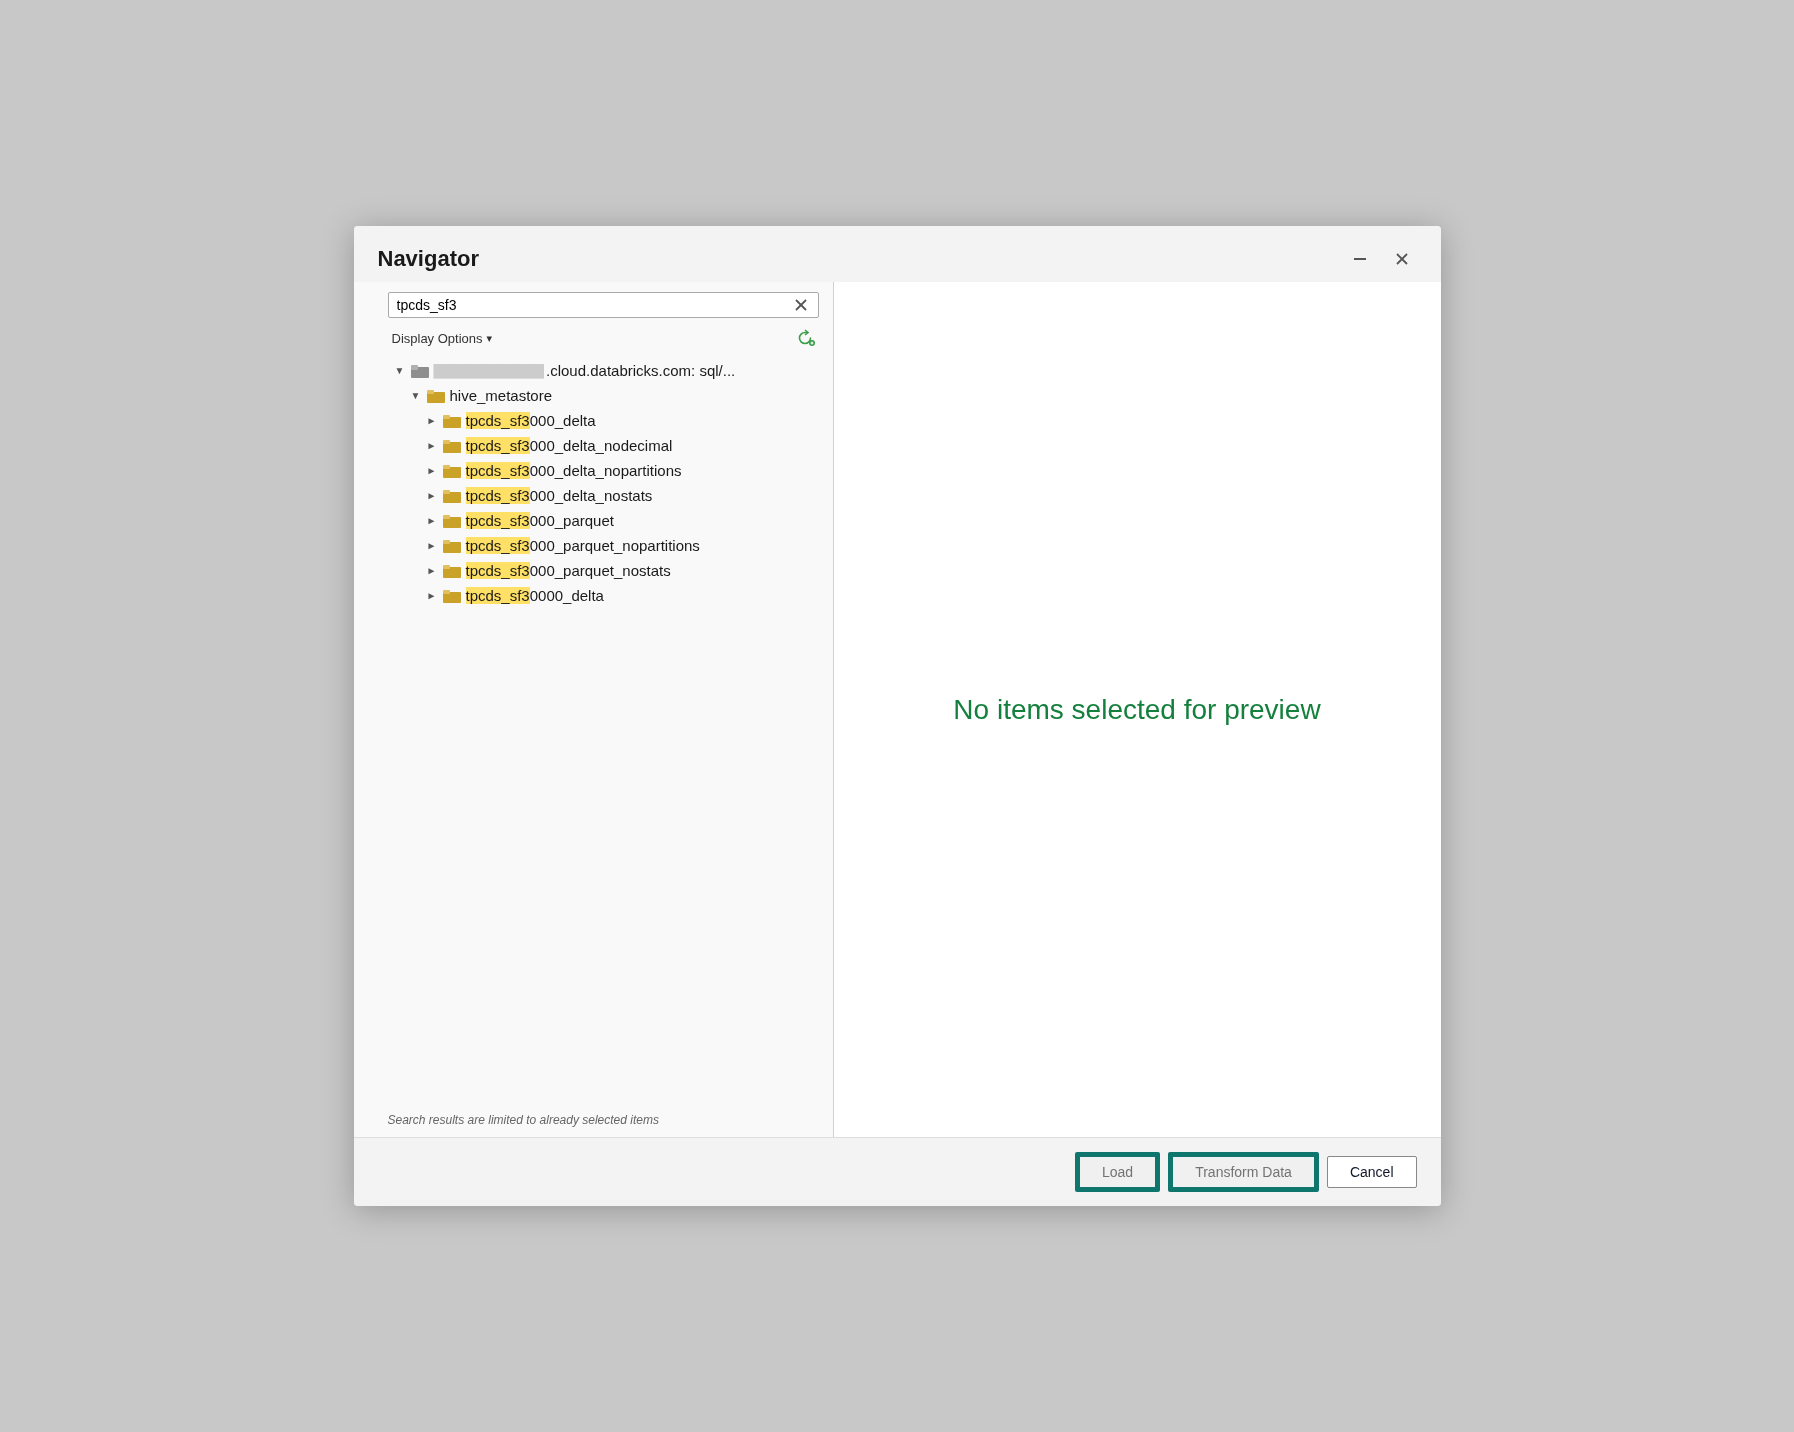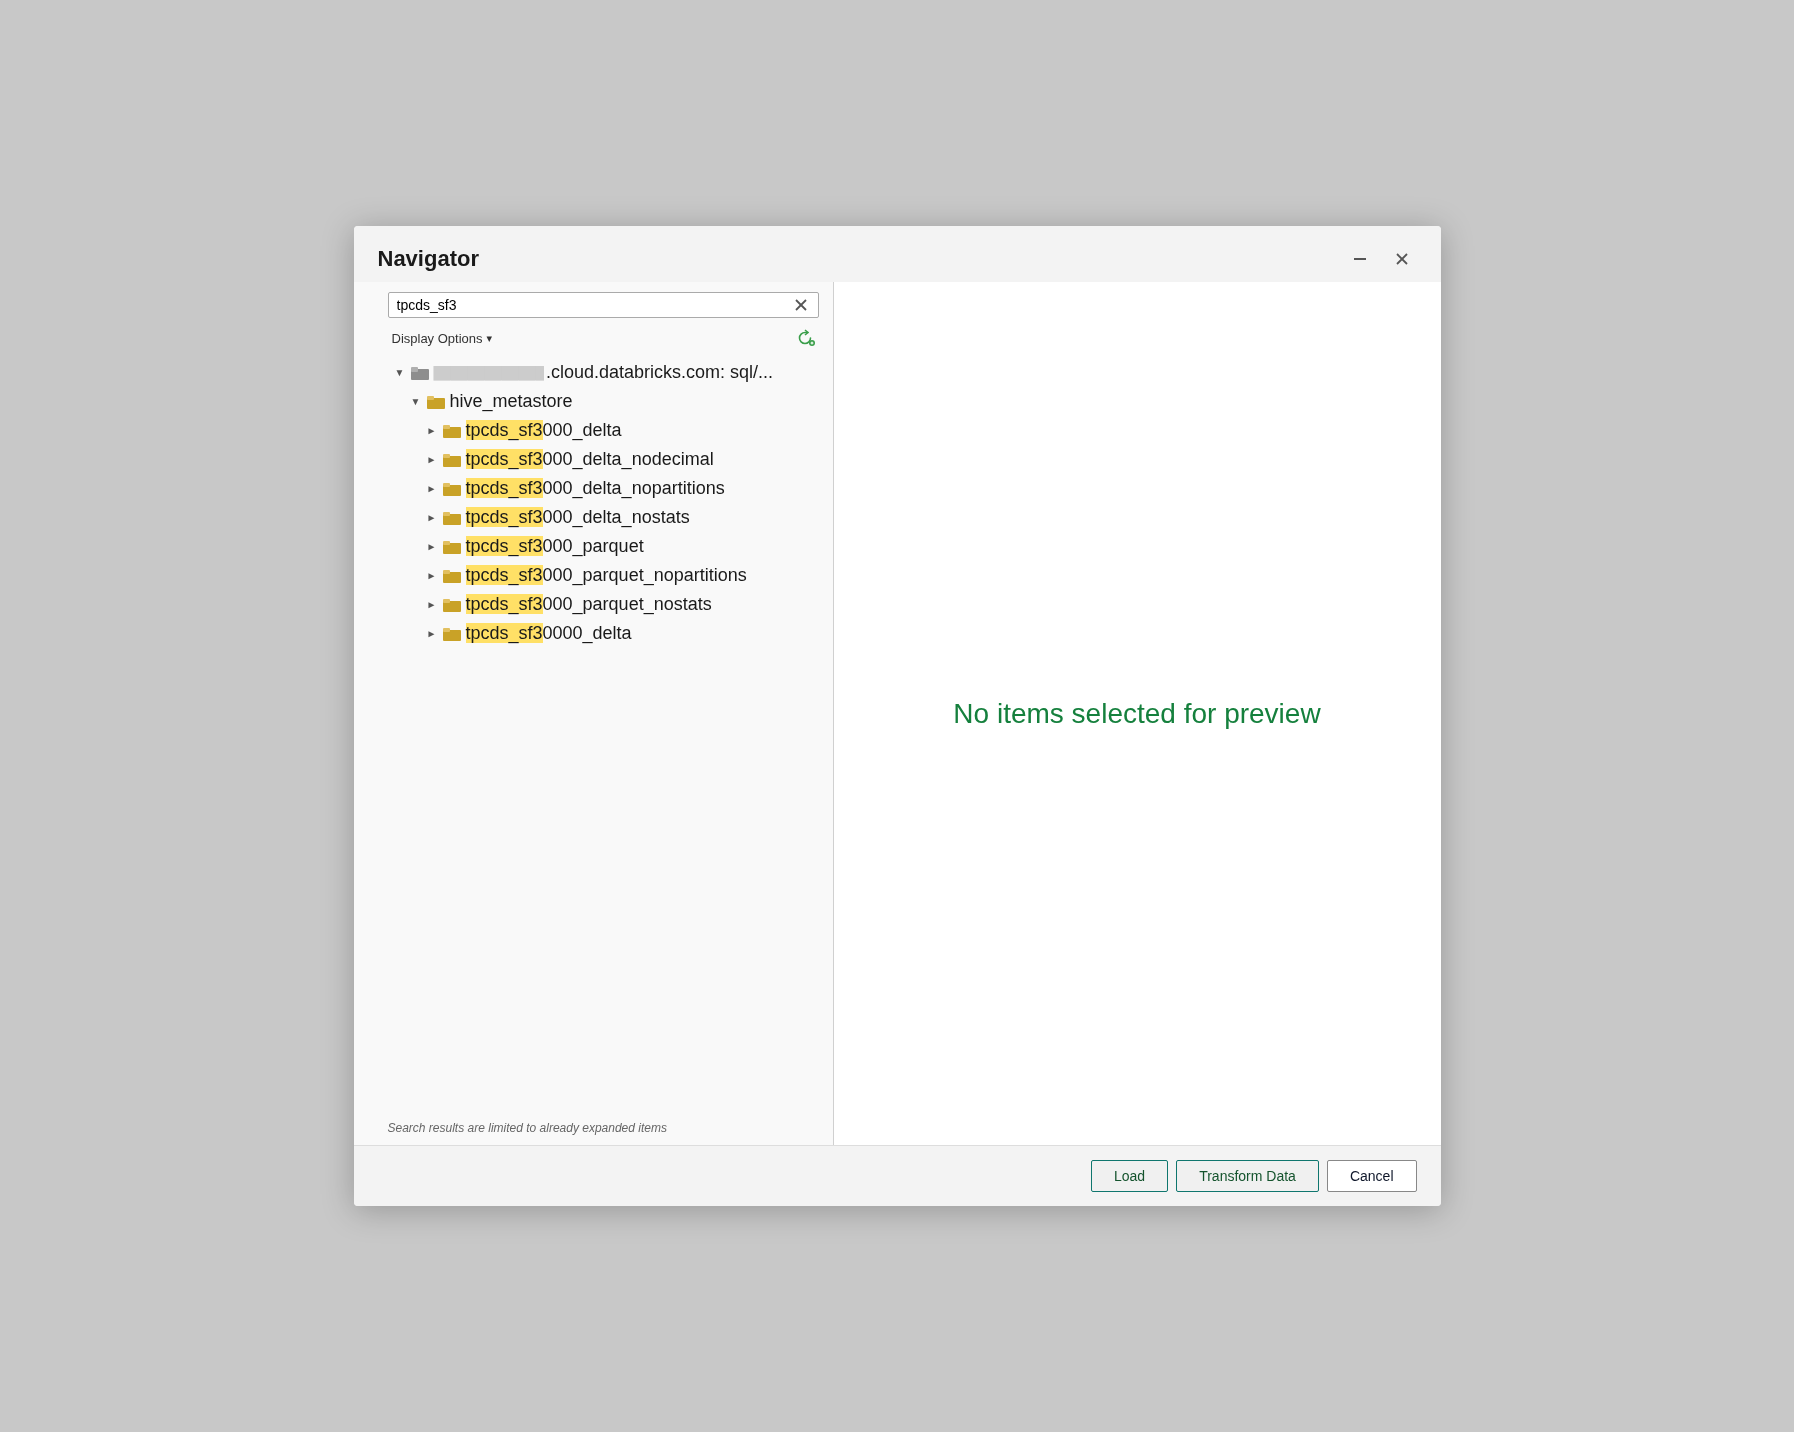--- a/index.html
+++ b/index.html
@@ -157,21 +157,21 @@
       margin-right: 4px;
       display: flex;
       align-items: center;
       justify-content: center;
     }
     .folder-svg {
       width: 18px;
       height: 14px;
     }
     .tree-label {
-      font-size: 18px;
+      font-size: 15px;
       color: #1a1a1a;
     }
     .highlight {
       background: #ffe066;
       color: #1a1a1a;
     }
     .indent-1 { padding-left: 16px; }
     .indent-2 { padding-left: 32px; }
     .indent-3 { padding-left: 48px; }
     .search-note {
@@ -199,23 +199,23 @@
       gap: 8px;
       padding: 14px 24px;
       background: #f3f3f3;
       border-top: 1px solid #ddd;
     }
     .footer-btn {
       padding: 7px 22px;
       font-size: 14px;
       border-radius: 2px;
       cursor: pointer;
-      border: 1px solid #0f766e;
+      border: 5px solid #0f766e;
       background: #f0f0f0;
-      color: #14532d;
+      color: #737373;
     }
     .footer-btn.cancel {
       color: #0f172a;
       background: #fff;
       border: 1.5px solid #888;
     }
     .footer-btn:disabled { cursor: not-allowed; }
     
     .refresh-icon-svg {
       width: 20px;
@@ -382,21 +382,21 @@
     <rect x="0" y="1" width="7" height="4" rx="1" fill="#e2c060"></rect>
   </svg>
                   </div>
                   <span class="tree-label"><span class="highlight">tpcds_sf3</span><span>0000_delta</span></span>
                 </div>
               </div>
           </div>
         </div>
       </div>
 
-      <div class="search-note">Search results are limited to already expanded items</div>
+      <div class="search-note">Search results are limited to already selected items</div>
     </div>
 
     <div class="right-panel">
       <span class="no-preview-text">No items selected for preview</span>
     </div>
   </div>
 
   <div class="dialog-footer">
     <button class="footer-btn" disabled="">Load</button>
     <button class="footer-btn" disabled="">Transform Data</button>

